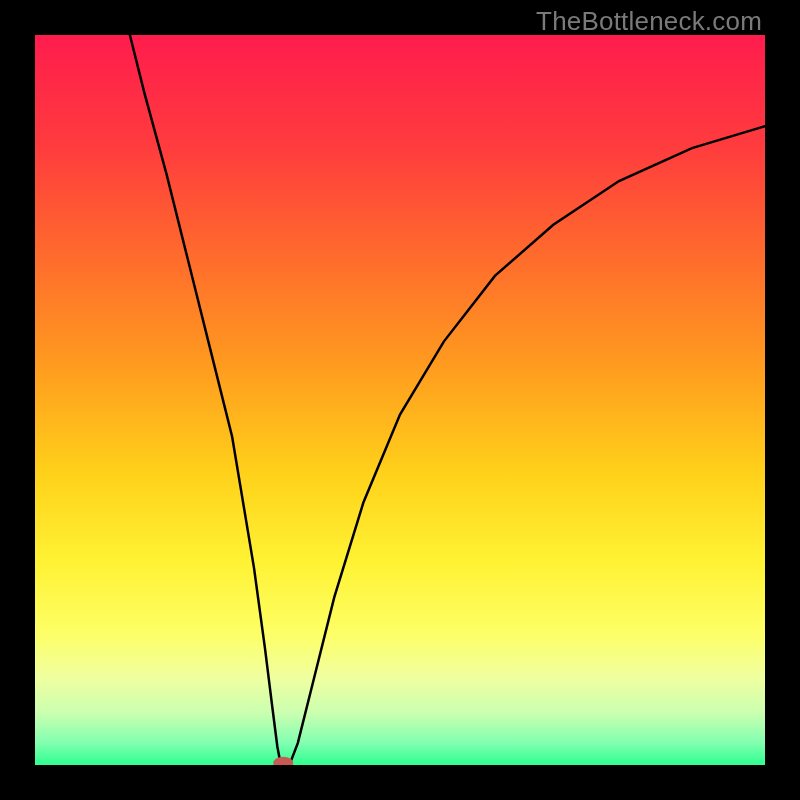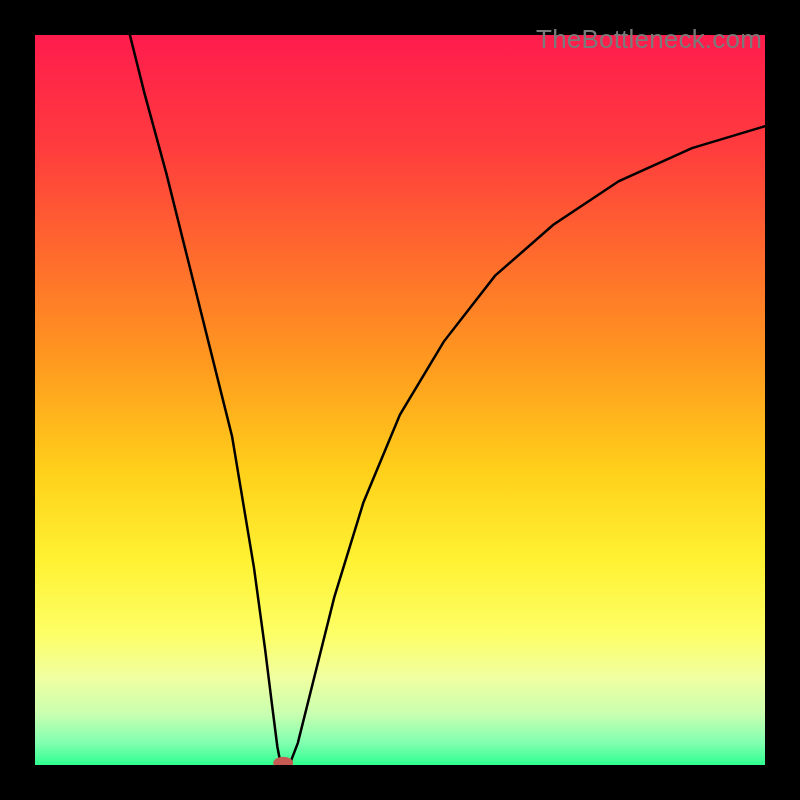--- a/index.html
+++ b/index.html
@@ -18,21 +18,21 @@
   }
   .gradient {
     position: absolute;
     left: 35px;
     top: 35px;
     width: 730px;
     height: 730px;
   }
   .watermark {
     position: absolute;
-    top: 24px;
+    top: 6px;
     right: 38px;
     font-family: Arial, Helvetica, sans-serif;
     font-size: 26px;
     font-weight: 500;
     color: #7a7a7a;
     letter-spacing: 0.2px;
   }
   svg.plot {
     position: absolute;
     left: 35px;

